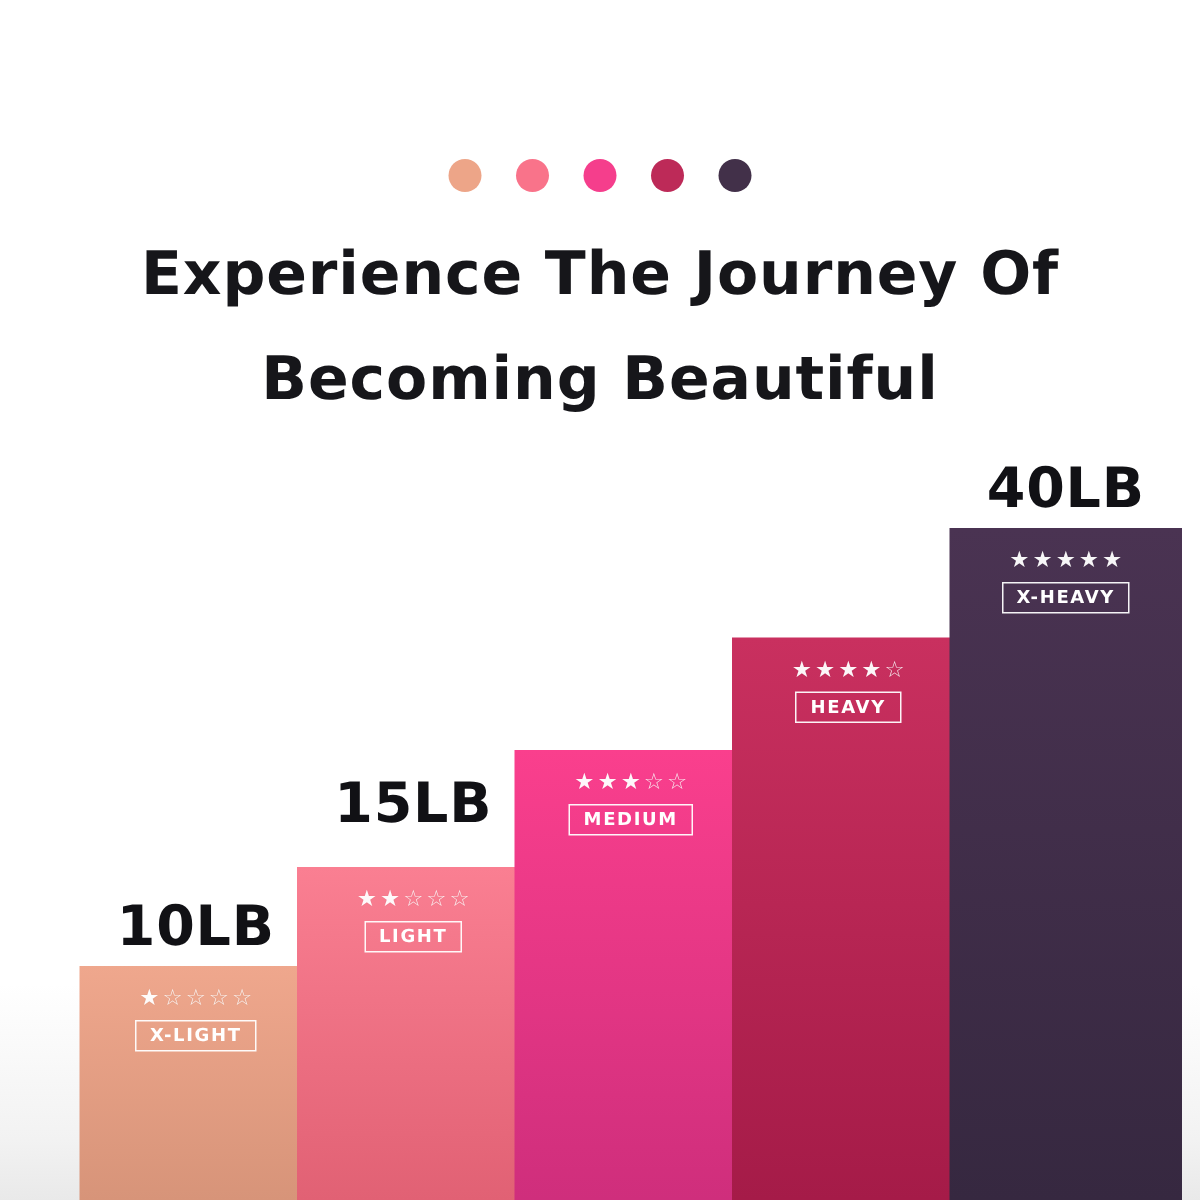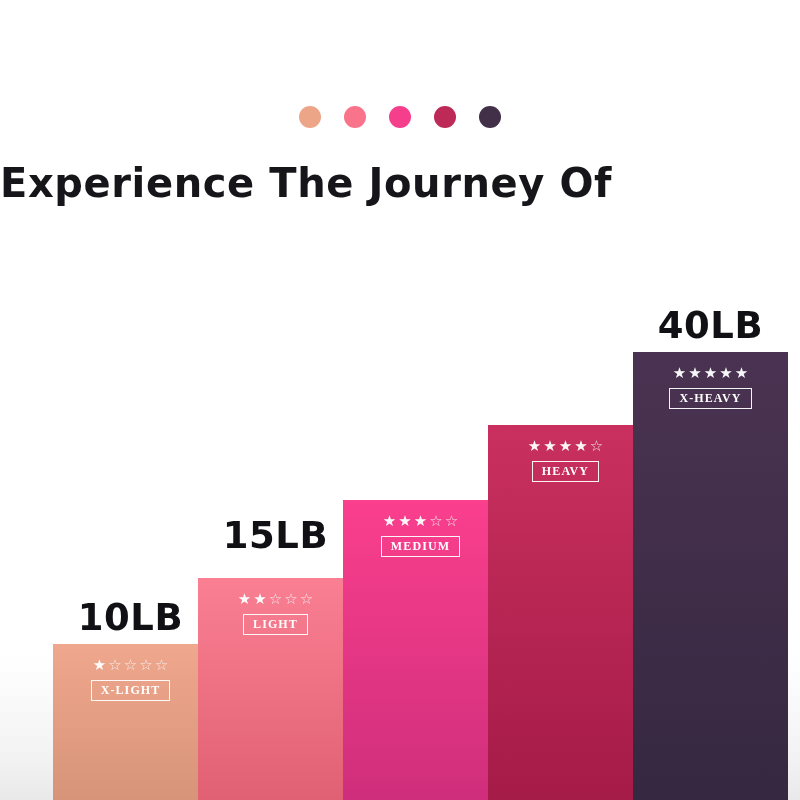--- a/index.html
+++ b/index.html
@@ -40,21 +40,21 @@
     border-radius: 50%;
     flex: 0 0 auto;
   }
 
   
   #headline {
     position: absolute;
     top: 148px;
     left: 0;
     width: 800px;
-    text-align: left;
+    text-align: center;
     color: #16161a;
     font-weight: 700;
     font-size: 40px;
     letter-spacing: 0.6px;
     line-height: 70px;
   }
   #headline .line {
     display: block;
     white-space: nowrap;
   }
@@ -116,38 +116,38 @@
   }
   .level-badge {
     border: 1.6px solid rgba(255,255,255,0.95);
     color: #ffffff;
     font-size: 12px;
     font-weight: 600;
     letter-spacing: 1.1px;
     padding: 3px 9px 3px 9px;
     line-height: 1.05;
     white-space: nowrap;
-    font-family: Liberation Serif, serif;
   }
 </style>
 </head>
 <body>
 
 <div id="page">
 
   <div id="dot-row">
       <span class="dot" style="background: rgb(237, 165, 136);"></span>
       <span class="dot" style="background: rgb(249, 115, 138);"></span>
       <span class="dot" style="background: rgb(245, 62, 140);"></span>
       <span class="dot" style="background: rgb(189, 42, 88);"></span>
       <span class="dot" style="background: rgb(66, 48, 73);"></span>
     </div>
 
   <div id="headline">
     <span class="line">Experience The Journey Of</span>
+    <span class="line">Becoming Beautiful</span>
   </div>
 
   <div id="chart">
       <div class="bar-group" style="left: 53px; width: 110px; height: 156px; border-radius: 19px;">
         <div class="bar-weight" style="top: -48px;">10LB</div>
         <div class="bar" style="height: 156px; background: linear-gradient(rgb(239, 167, 141) 0%, rgb(215, 148, 121) 100%);">
           <div class="bar-inner">
             <div class="stars">
               <span class="star">★</span>
               <span class="star empty">☆</span>

